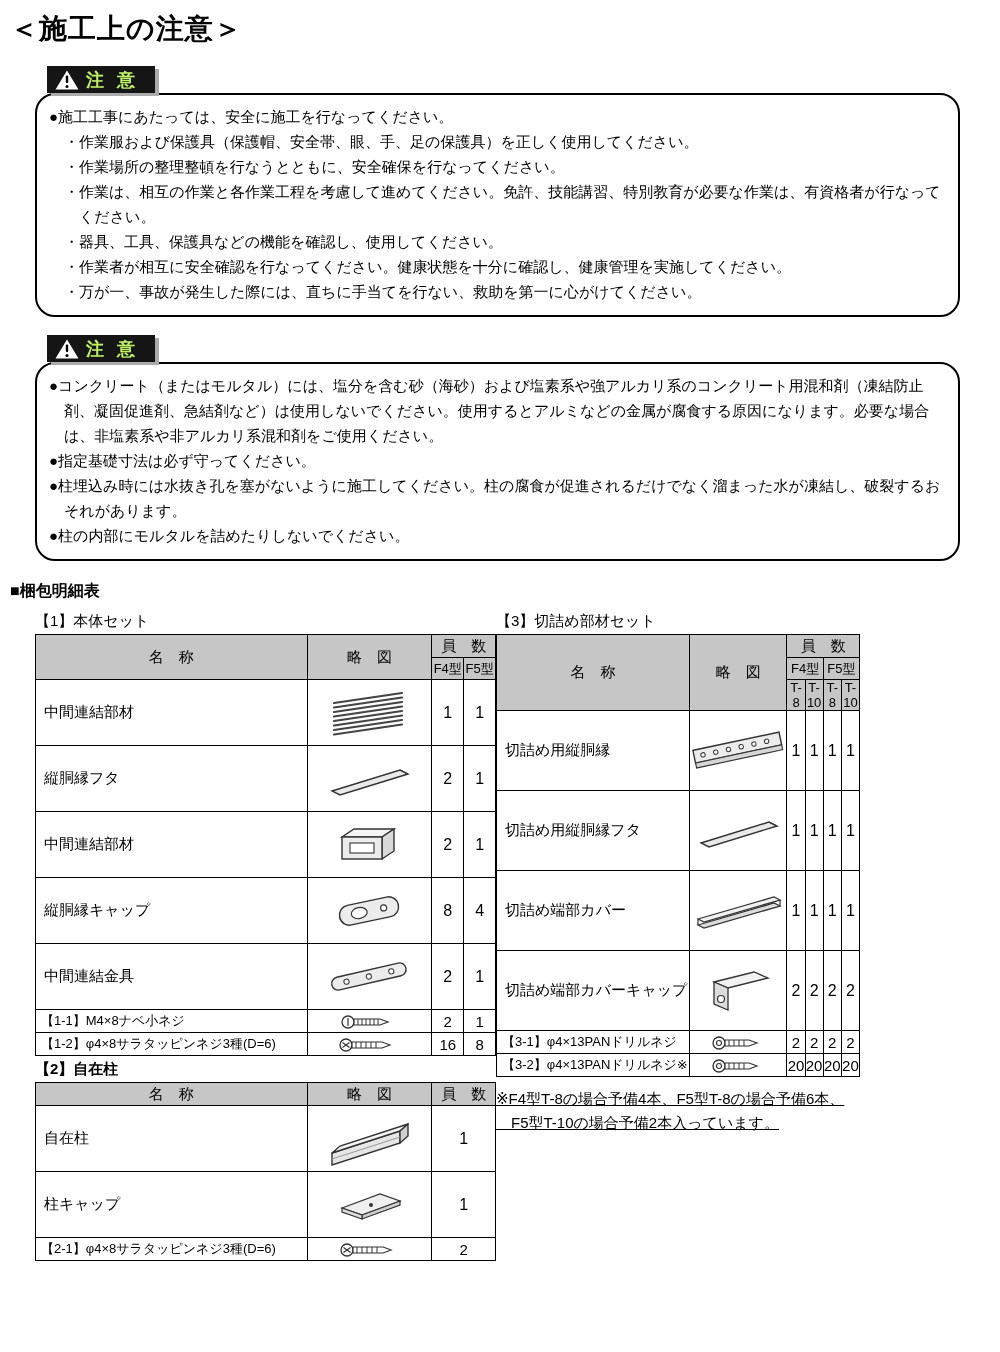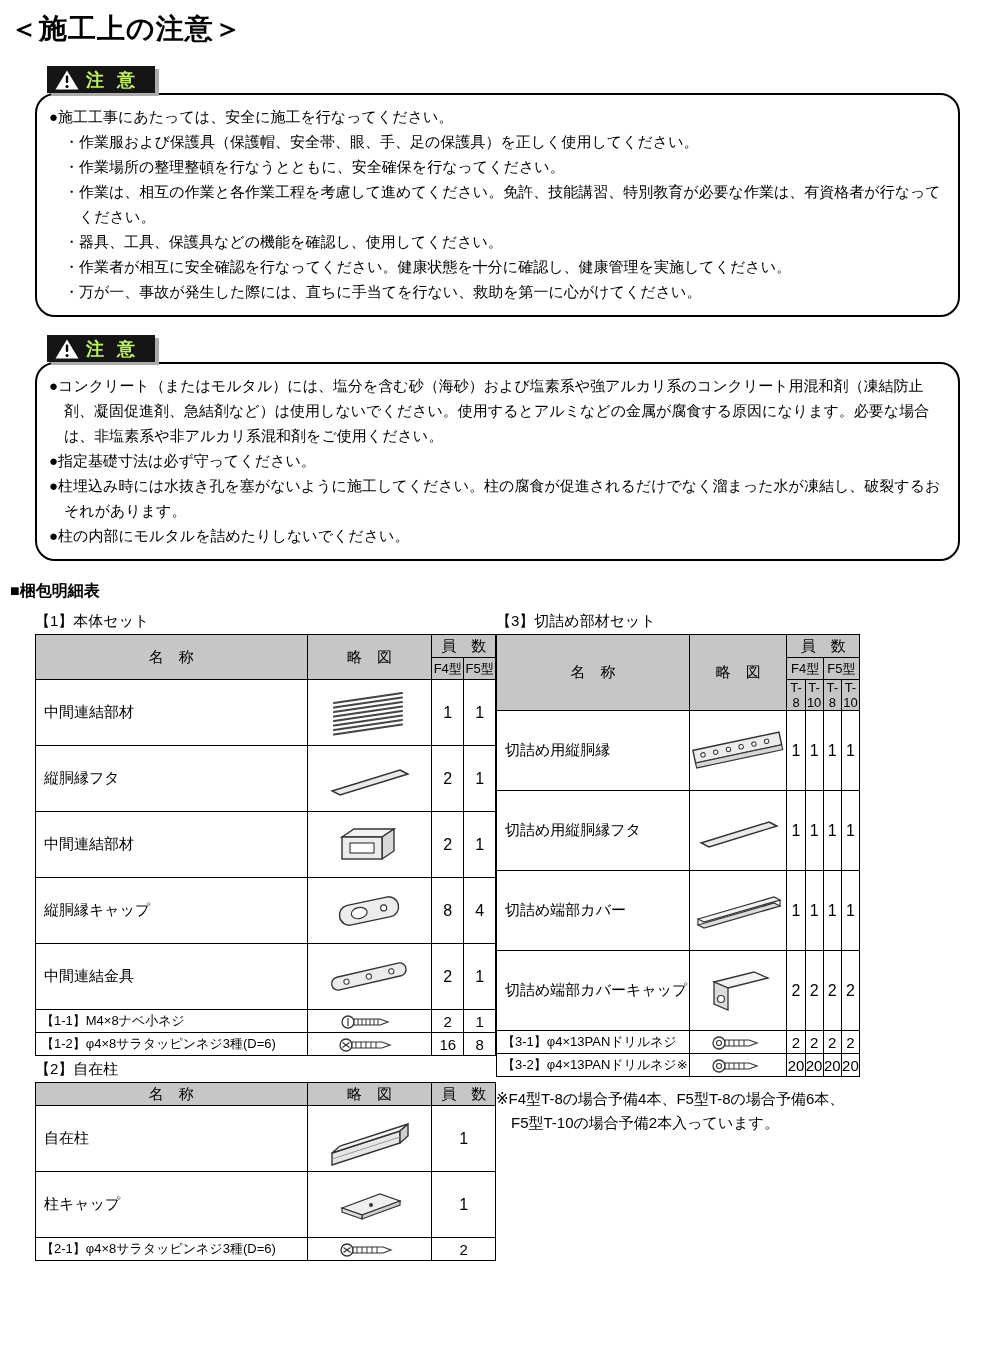--- a/index.html
+++ b/index.html
@@ -71,21 +71,21 @@
     gap:0;
     align-items:flex-start;
     margin:0 0 0 25px;
   }
   .col-left{width:461px;flex:0 0 auto;}
   .col-right{width:364px;flex:0 0 auto;}
   .tcaption{
     font-size:15px;
     margin:4px 0 3px 0;
   }
-  .tcaption.second{}
+  .tcaption.second{font-weight:bold;}
 
   table{
     border-collapse:collapse;
     table-layout:fixed;
   }
   th,td{
     border:1px solid #000;
     padding:0;
   }
   th{
@@ -114,20 +114,21 @@
   }
   tr.sm td.val{font-size:15px;}
   .t1 tr.lg, .t2 tr.lg{height:66px;}
   .t3 tr.lg{height:80px;}
   tr.sm{height:23px;}
 
   .note{
     font-size:15px;
     line-height:24px;
     margin-top:10px;
+    text-decoration:underline;
   }
 </style>
 </head>
 <body>
 
 <div class="page">
 
   <h1 class="sec-title">＜施工上の注意＞</h1>
 
   <div class="caution">

